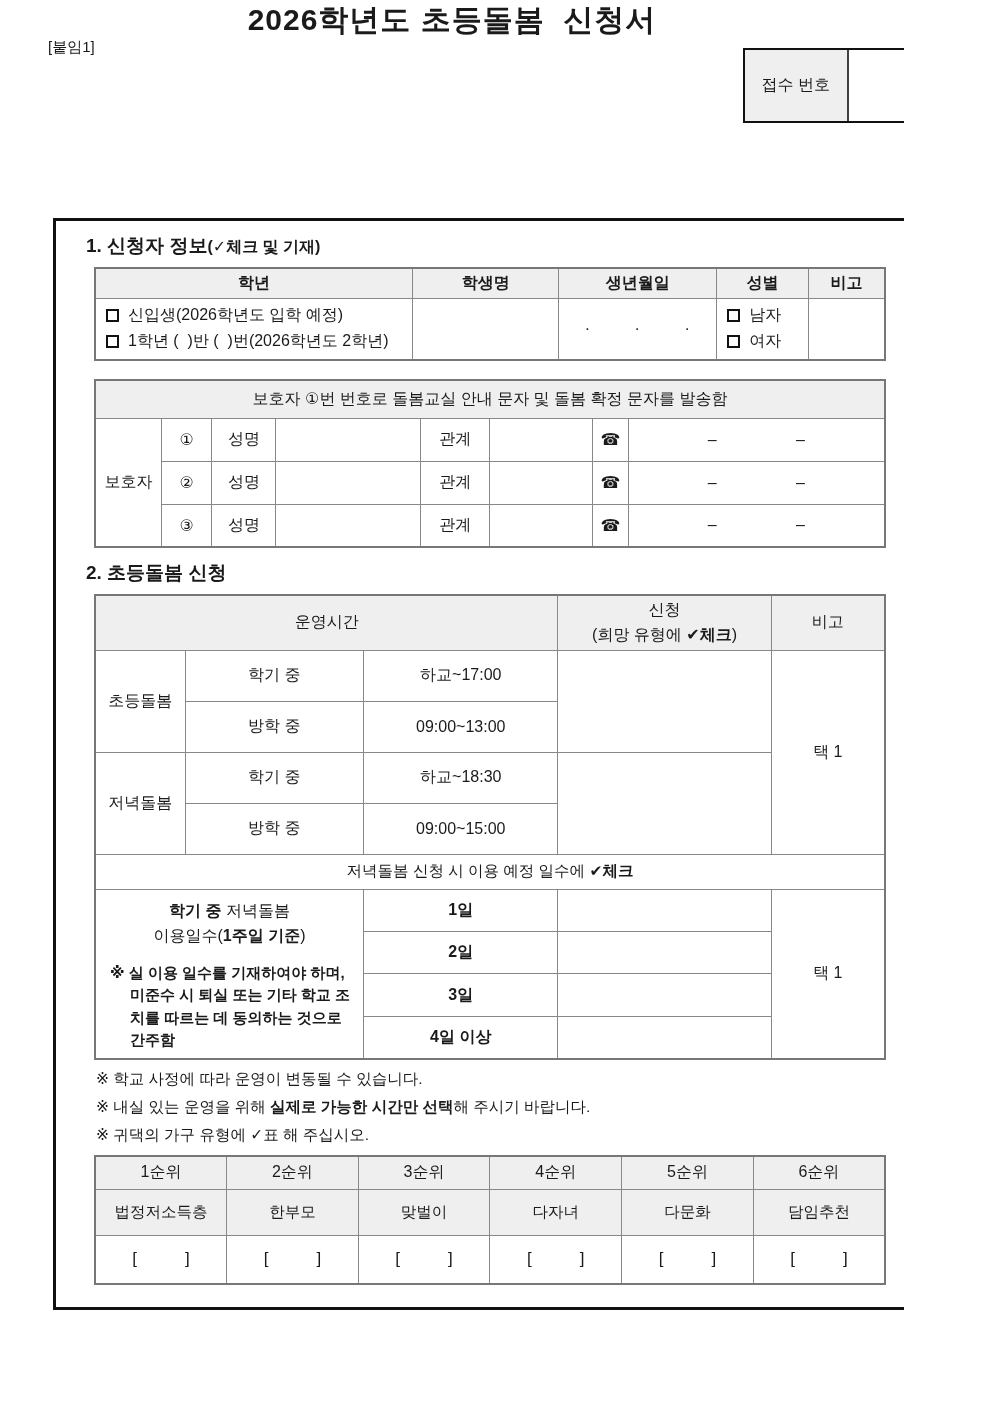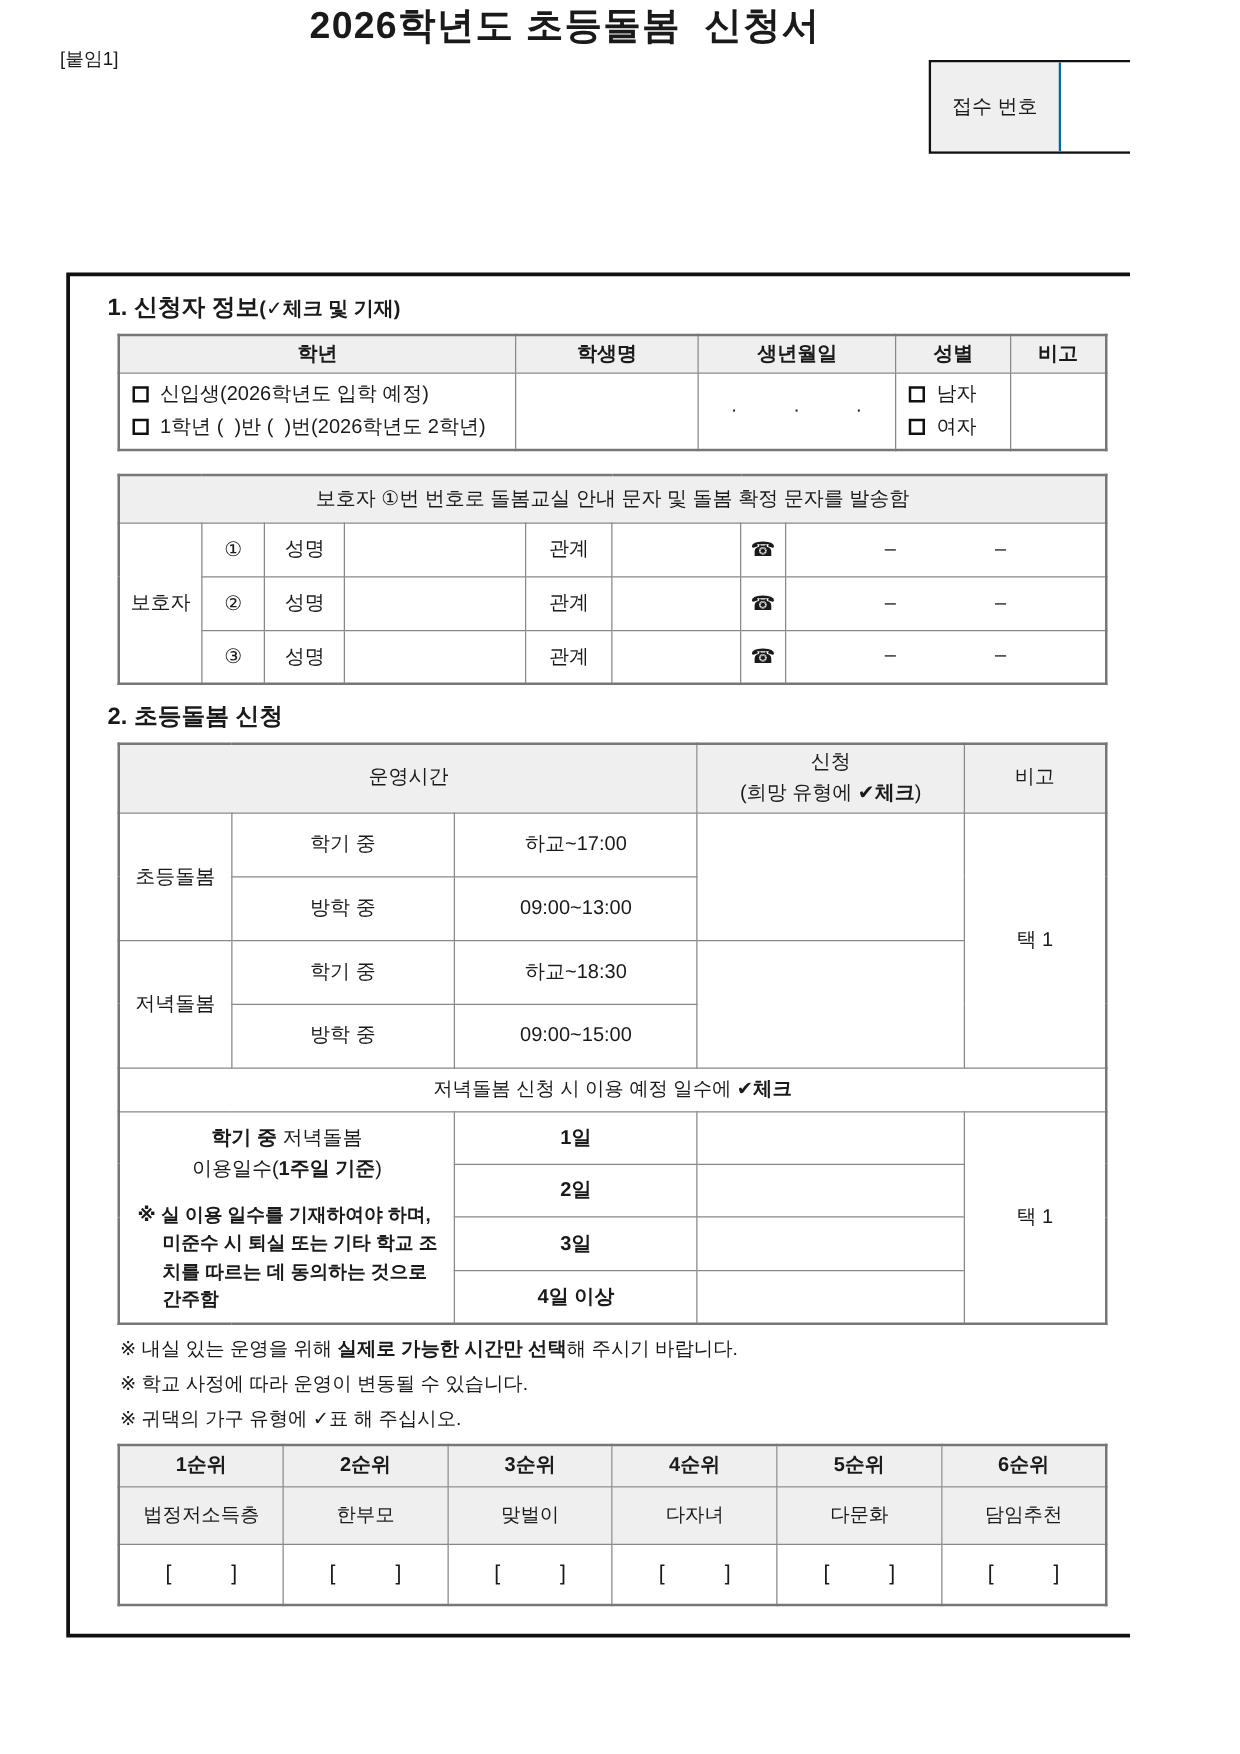--- a/index.html
+++ b/index.html
@@ -18,21 +18,21 @@
     font-size: 15px;
   }
   .receipt {
     position: absolute; top: 48px; left: 743px;
     width: 211px; height: 75px;
     border: 2px solid #111;
     display: flex;
   }
   .receipt-label {
     width: 50%; background: #efefef;
-    border-right: 2px solid #0369a1;
+    border-right: 2px solid #404040;
     display: flex; align-items: center; justify-content: center;
     font-size: 16px; white-space: pre;
   }
   .receipt-value { width: 50%; background: #fff; }
   .title {
     margin: 0; 
     text-align: center;
     font-size: 30px; font-weight: bold;
     letter-spacing: 1px; white-space: pre;
   }
@@ -92,21 +92,21 @@
     margin-top: 13px; text-align: left;
     font-weight: bold; font-size: 15px; line-height: 1.5;
     padding-left: 24px; text-indent: -20px;
   }
 
   
   .notes { margin: 9px 0 9px 2px; }
   .note-line { font-size: 15.5px; margin: 7px 0; }
 
   
-  .t4 .r1 td { height: 34px; font-weight: bold; }
+  .t4 .r1 td { height: 34px; font-weight: normal; }
   .t4 .r2 td { height: 46px; font-size: 15.5px; }
   .t4 .r3 td { height: 48px; }
   .bracket-cell { }
   .bracket-flex {
     display: flex; justify-content: center; align-items: center; gap: 48px;
     font-size: 17px;
   }
 </style>
 </head>
 <body>
@@ -293,22 +293,22 @@
         <td></td>
       </tr>
       <tr class="drow">
         <td class="day-label">4일 이상</td>
         <td></td>
       </tr>
     </tbody>
       </table>
 
     <div class="notes">
+      <div class="note-line"><span>※ 학교 사정에 따라 운영이 변동될 수 있습니다.</span></div>
       <div class="note-line"><span>※ 내실 있는 운영을 위해 </span><span class="bold">실제로 가능한 시간만 선택</span><span>해 주시기 바랍니다.</span></div>
-      <div class="note-line"><span>※ 학교 사정에 따라 운영이 변동될 수 있습니다.</span></div>
       <div class="note-line"><span>※ 귀댁의 가구 유형에 ✓표 해 주십시오.</span></div>
     </div>
 
     <table class="tbl t4">
       <colgroup>
         <col style="width:16.66%">
           <col style="width:16.66%">
           <col style="width:16.67%">
           <col style="width:16.67%">
           <col style="width:16.67%">

